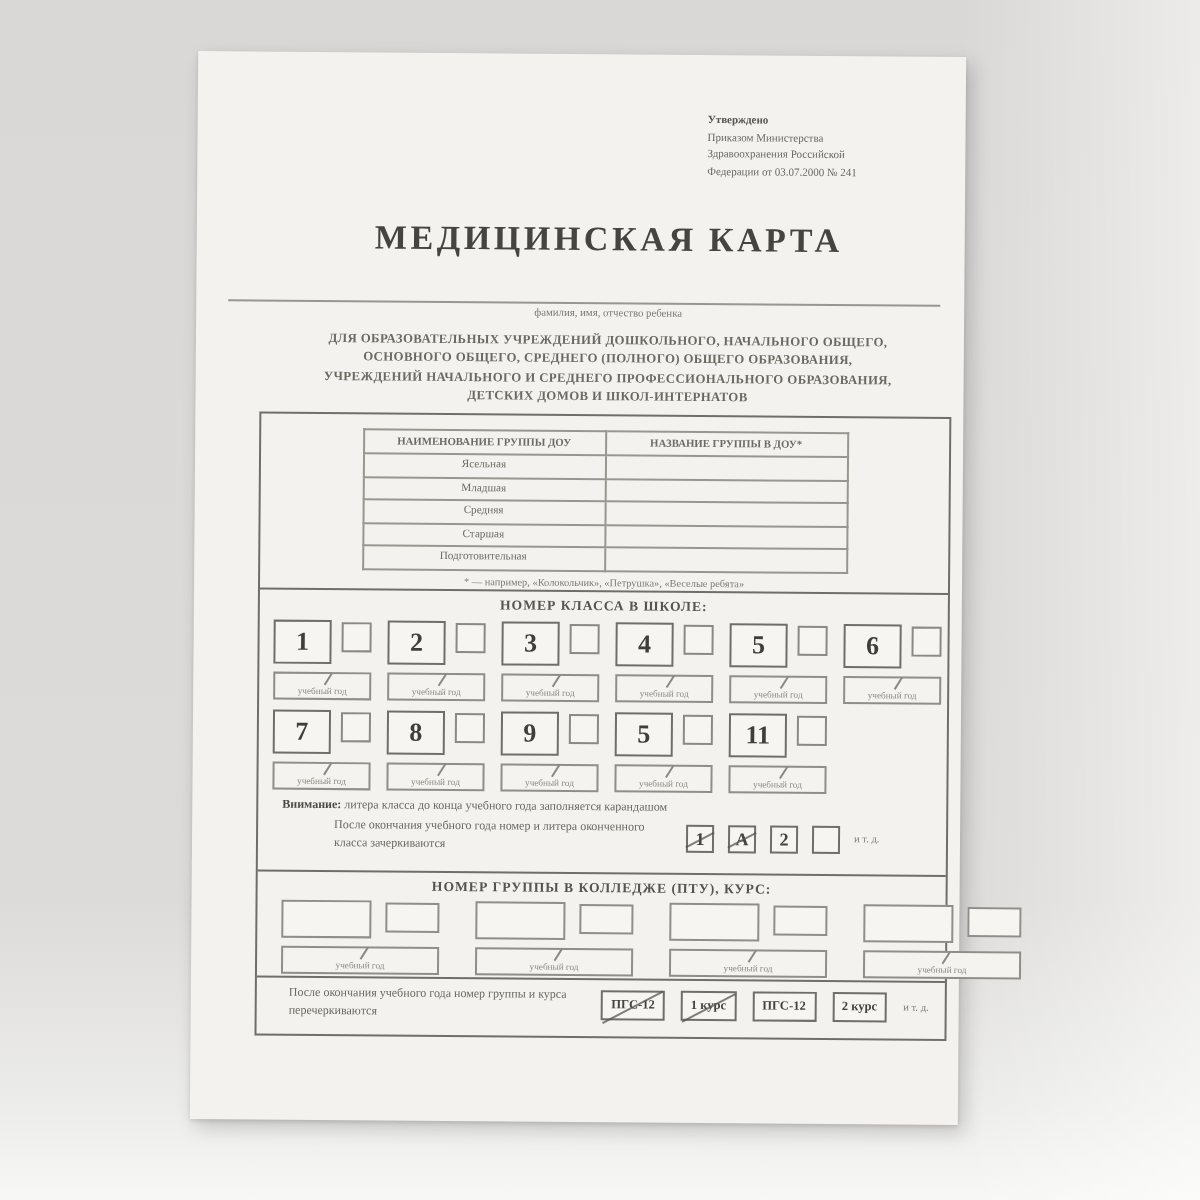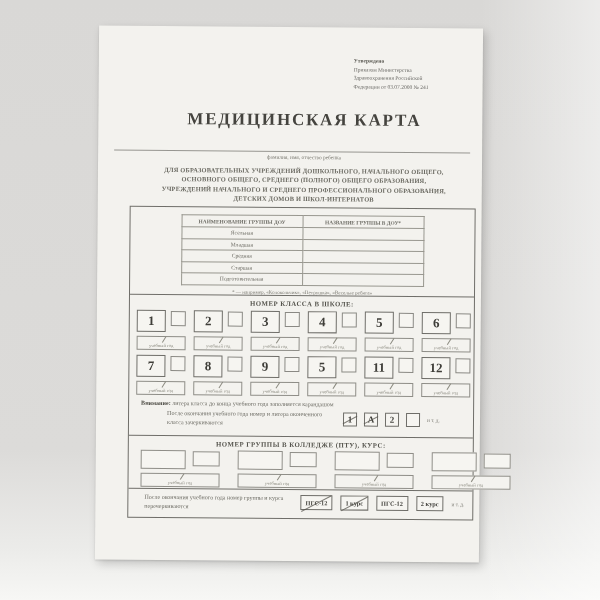--- a/index.html
+++ b/index.html
@@ -233,29 +233,20 @@
         </div>
         <div class="class-cell">
           <div class="cc-top">
               <div class="numbox">11</div>
               <div class="litbox"></div>
             </div>
           <div class="yearbox">
               <span class="yl">учебный год</span>
             </div>
         </div>
-        <div class="class-cell">
-          <div class="cc-top">
-              <div class="numbox">12</div>
-              <div class="litbox"></div>
-            </div>
-          <div class="yearbox">
-              <span class="yl">учебный год</span>
-            </div>
-        </div>
       </div>
       <div class="note">
         <div>
           <span class="b">Внимание:</span>
           <span>литера класса до конца учебного года заполняется карандашом</span>
         </div>
         <div class="note2">
           <div class="note2-text">После окончания учебного года номер и литера оконченного класса зачеркиваются</div>
           <div class="exrow">
             <div class="exbox struck">1</div>

